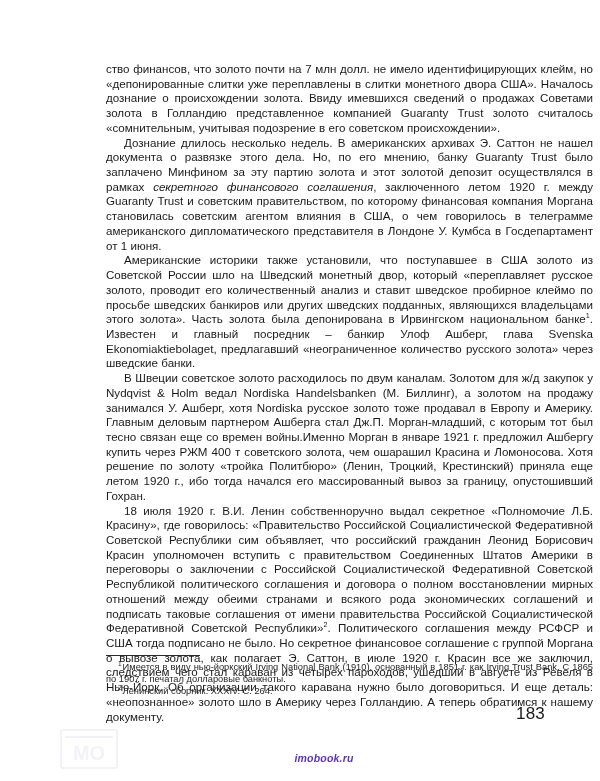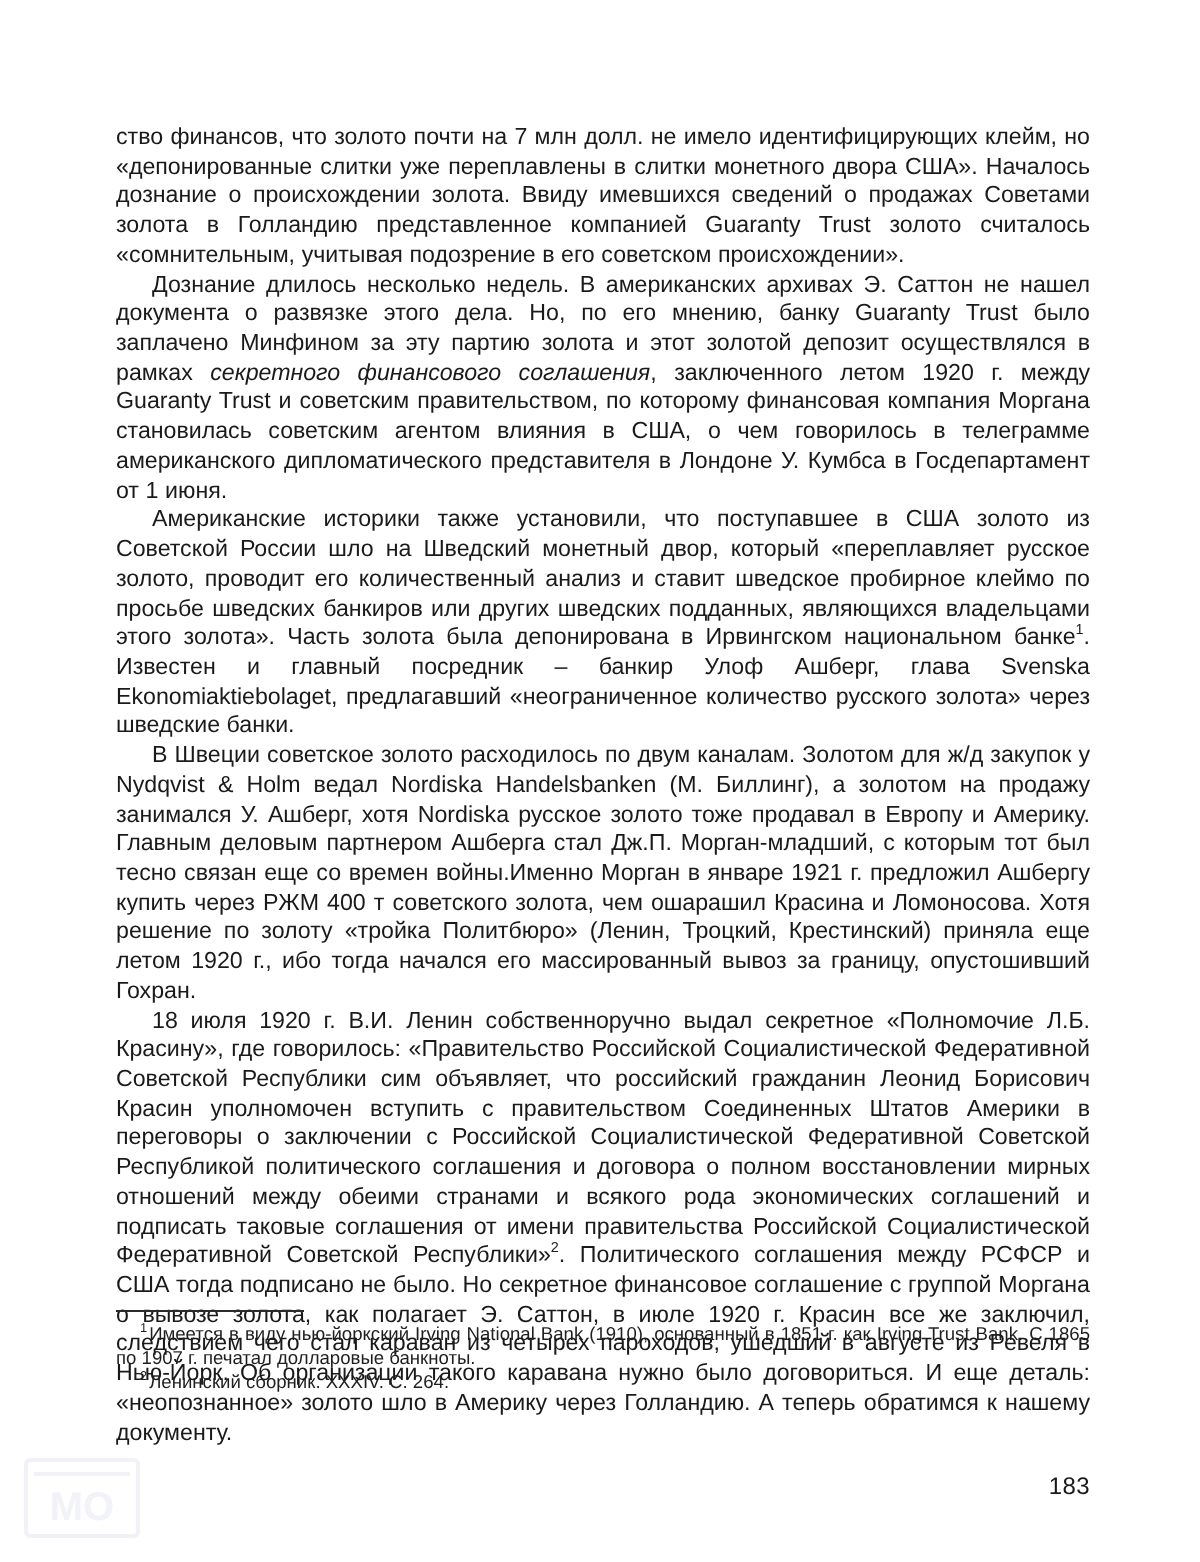--- a/index.html
+++ b/index.html
@@ -13,20 +13,21 @@
     position: relative;
     overflow: hidden;
     font-family: "Liberation Sans", sans-serif;
     color: #1a1a1a;
   }
 
   .page {
     position: absolute;
     inset: 0;
     background: #ffffff;
+    margin-left: 48px;
   }
 
   .content {
     position: absolute;
     left: 58px;
     top: 62px;
     width: 487px;
   }
 
   p.para {
@@ -84,22 +85,22 @@
     font-size: 6.4px;
     vertical-align: super;
     line-height: 0;
     padding-right: 1px;
   }
 
   
   .page-number {
     position: absolute;
     right: 55px;
-    top: 736px;
-    font-size: 12px;
+    top: 704px;
+    font-size: 17px;
     color: #1a1a1a;
     letter-spacing: 0.2px;
   }
 
   
   .site-watermark {
     position: absolute;
     left: 0;
     right: 0;
     top: 752px;
@@ -142,20 +143,21 @@
   </div>
 
   <div class="footnotes">
     <div class="fn-rule"></div>
     <p class="fn-line"><sup class="fnm">1</sup><span>Имеется в виду нью-йоркский Irving National Bank (1910), основанный в 1851 г. как Irving Trust Bank. С 1865 по 1907 г. печатал долларовые банкноты.</span></p>
     <p class="fn-line"><sup class="fnm">2</sup><span>Ленинский сборник. XXXIV. С. 264.</span></p>
   </div>
 
   <div class="page-number">183</div>
 
+  <div class="site-watermark">imobook.ru</div>
 
   <div class="logo-watermark">
     <svg width="58" height="40" viewBox="0 0 58 40" xmlns="http://www.w3.org/2000/svg">
       <rect x="1" y="1" width="56" height="38" rx="2" ry="2" fill="#ffffff" stroke="#f1f1f7" stroke-width="2"></rect>
       <line x1="5" y1="8" x2="53" y2="8" stroke="#f1f1f7" stroke-width="2"></line>
       <text x="29" y="31" text-anchor="middle" font-family="'Liberation Sans', sans-serif" font-size="20" font-weight="bold" fill="#f2f2f9">MO</text>
     </svg>
   </div>
 
 </div>

